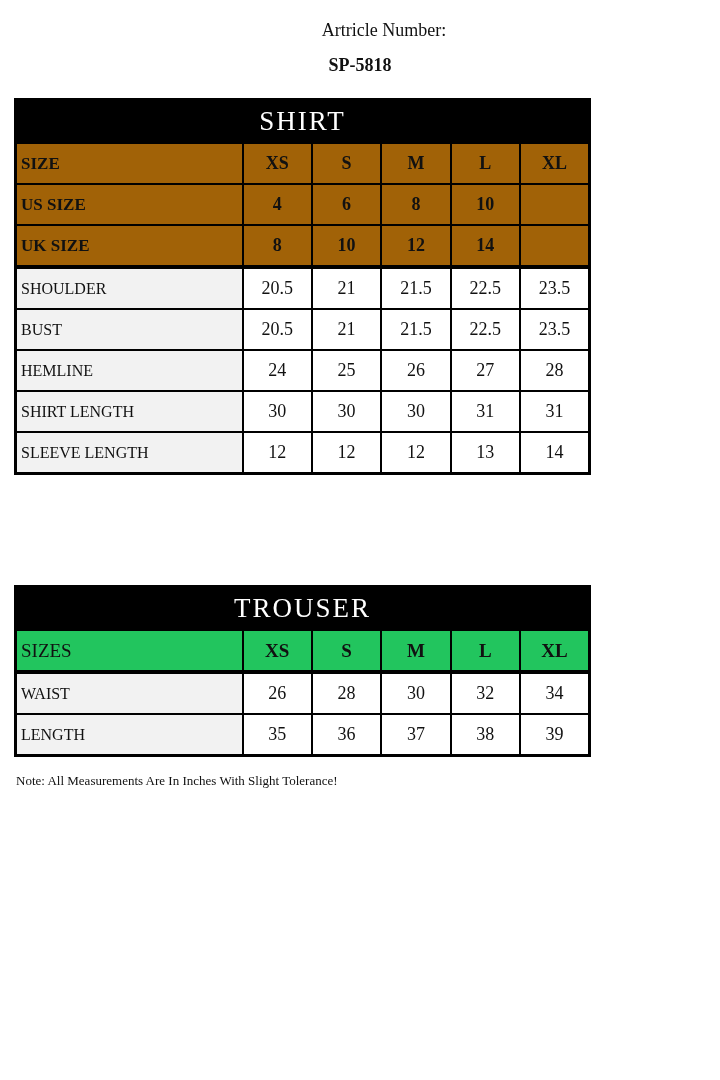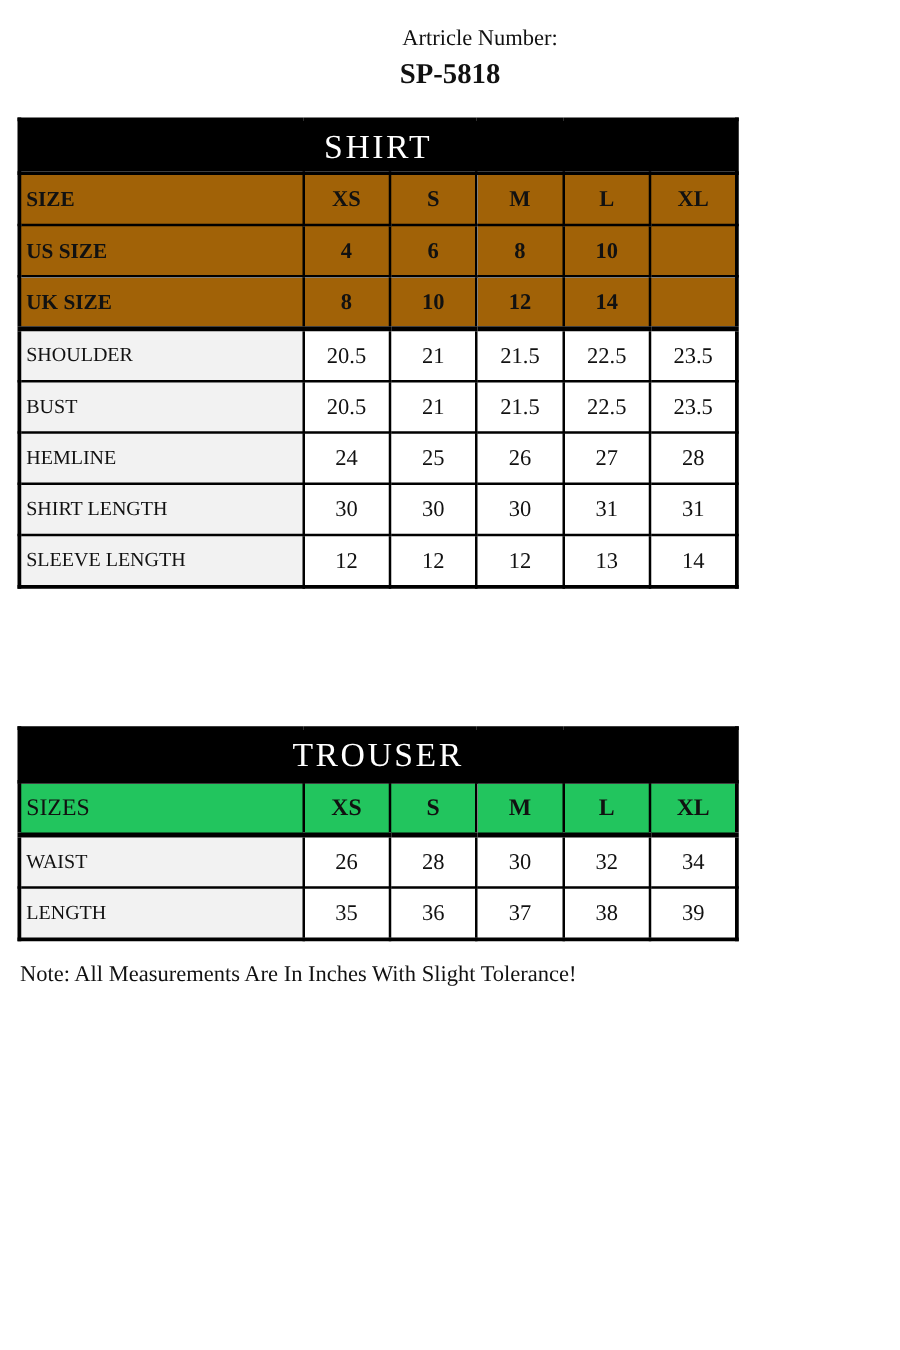--- a/index.html
+++ b/index.html
@@ -24,23 +24,23 @@
     line-height: 1.15;
   }
   .article-label {
     margin-top: 20px;
     text-align: center;
     font-size: 18px;
     line-height: 1.2;
     margin-left: 48px;
   }
   .article-number {
-    margin-top: 3px;
-    text-align: center;
-    font-size: 23px;
+    margin-top: 13px;
+    text-align: center;
+    font-size: 18px;
     font-weight: bold;
     line-height: 1.2;
   }
   table.size-table {
     border-collapse: collapse;
     table-layout: fixed;
     width: 577px;
     margin: 22px 0 0 14px;
     border: 3px solid #000000;
   }
@@ -77,21 +77,21 @@
   tr.size td { background: #a16207; }
   tr.size td.label { font-size: 17px; font-weight: bold; }
   tr.size td.val { font-size: 18px; font-weight: bold; }
   tr.plain-size td { background: #22c55e; font-family: Liberation Serif, serif; }
   tr.plain-size td.label { font-size: 19px; font-weight: normal; }
   tr.plain-size td.val { font-size: 19px; font-weight: bold; }
   tr.meas td.label { background: #f2f2f2; }
   tr.divider td { border-bottom: 4px solid #000000; }
   .note {
     margin: 16px 0 0 16px;
-    font-size: 18px;
+    font-size: 13px;
     line-height: 1.2;
   }
 </style>
 </head>
 <body>
 
 <div class="sheet">
 
   <div class="article-label">Artricle Number:</div>
   <div class="article-number">SP-5818</div>

